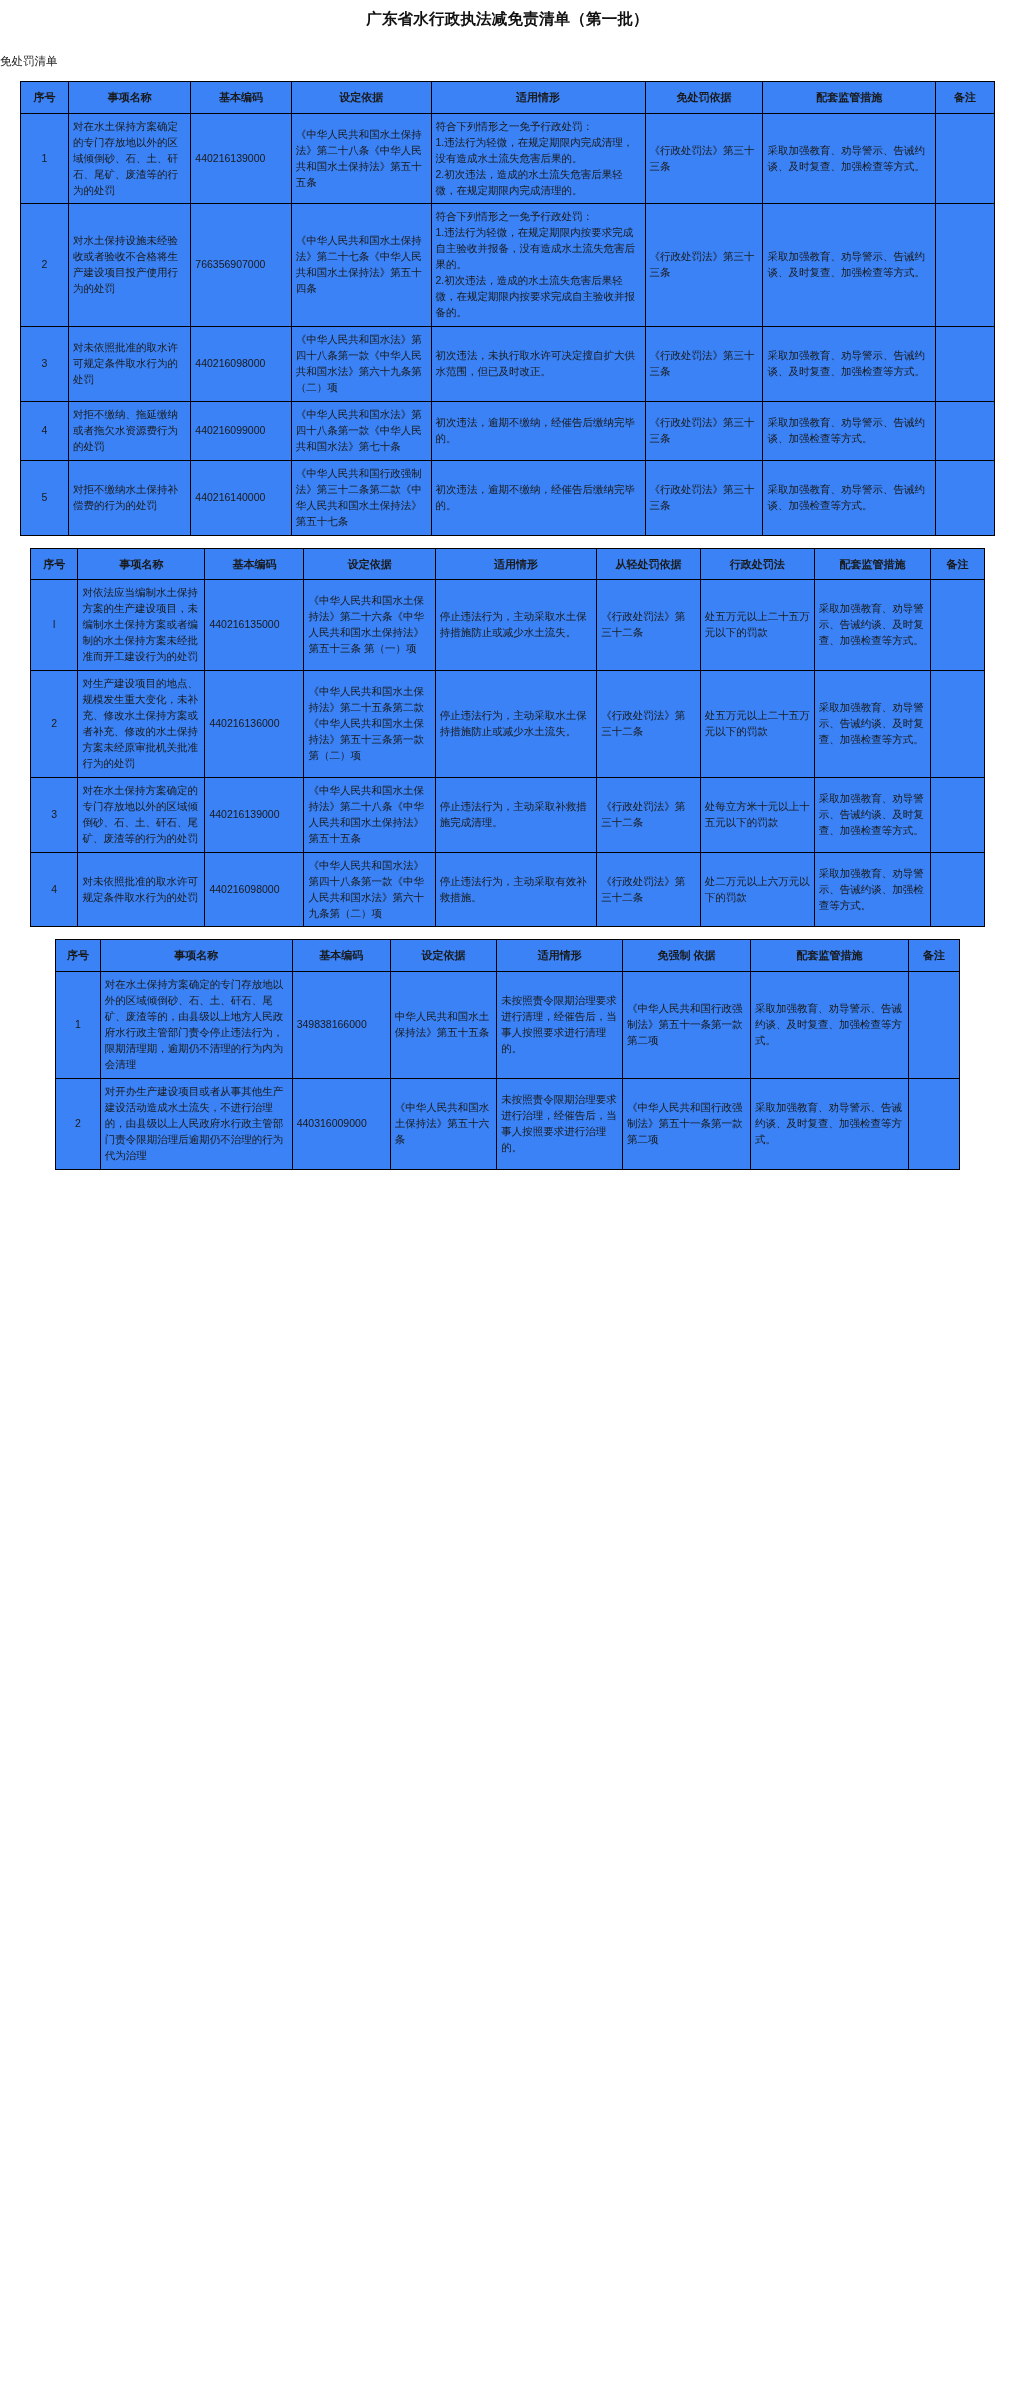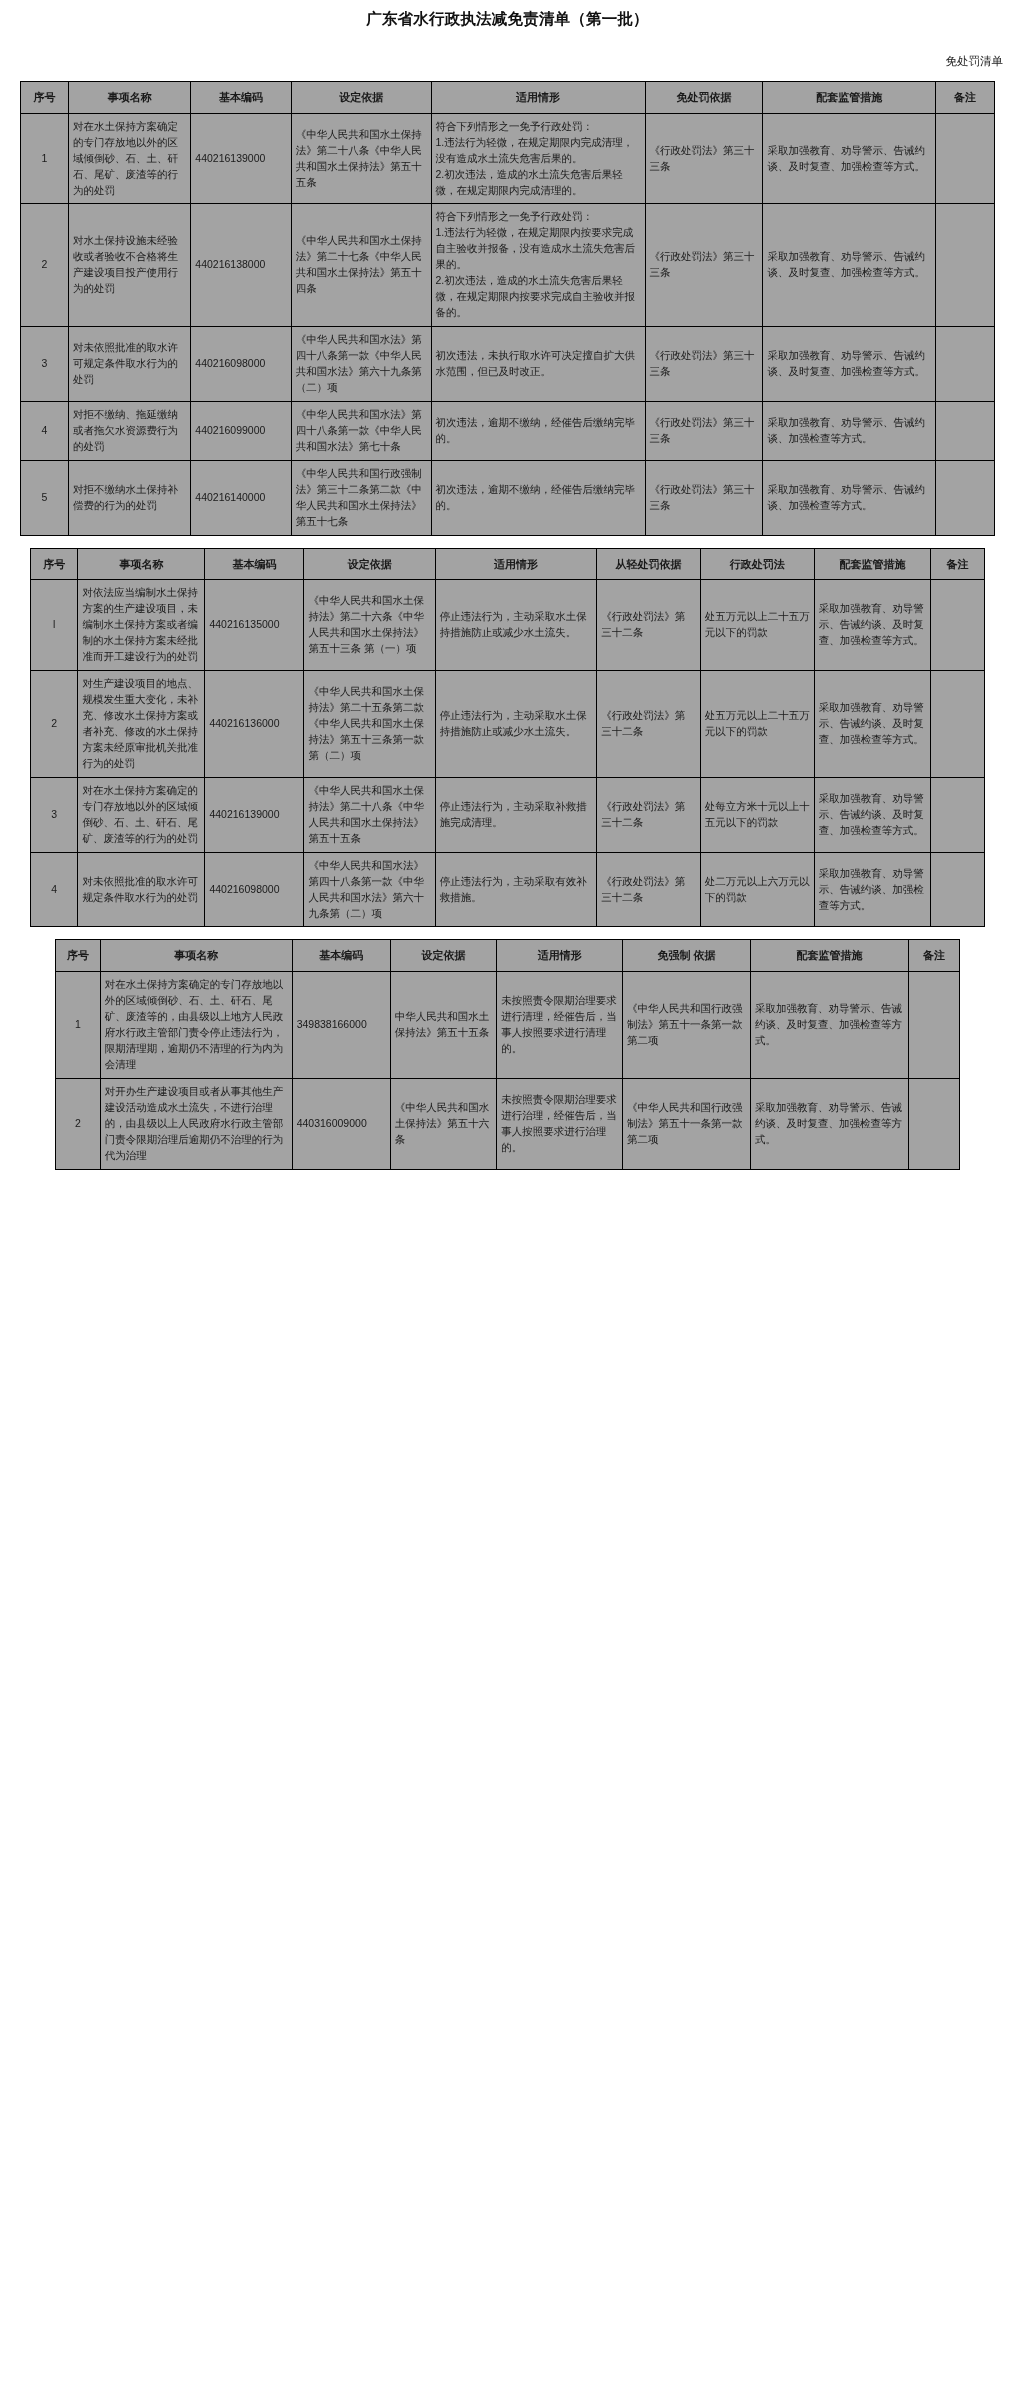--- a/index.html
+++ b/index.html
@@ -20,30 +20,30 @@
   }
   .doc-title {
     text-align: center;
     font-size: 15.5px;
     font-weight: bold;
     color: #111;
     padding: 9px 0 0 0;
     letter-spacing: 0.2px;
   }
   .section-caption {
-    text-align: right;
+    text-align: left;
     font-size: 11.5px;
     color: #222;
     margin: 24px 12px 9px 0;
   }
   table.reg {
     border-collapse: collapse;
     table-layout: fixed;
     margin: 12px auto;
-    background: #a3a3a3;
+    background: #3b82f6;
   }
   table.reg th, table.reg td {
     border: 1px solid #000;
     vertical-align: middle;
     padding: 5px 4px;
     font-size: 10.5px;
     line-height: 1.52;
     word-break: break-all;
     overflow-wrap: anywhere;
   }
@@ -135,21 +135,21 @@
         <td class="l sit-body">符合下列情形之一免予行政处罚：
 1.违法行为轻微，在规定期限内完成清理，没有造成水土流失危害后果的。
 2.初次违法，造成的水土流失危害后果轻微，在规定期限内完成清理的。</td>
         <td class="c">《行政处罚法》第三十三条</td>
         <td class="l">采取加强教育、劝导警示、告诫约谈、及时复查、加强检查等方式。</td>
         <td class="c"></td>
       </tr>
       <tr>
         <td class="idx">2</td>
         <td class="l">对水土保持设施未经验收或者验收不合格将生产建设项目投产使用行为的处罚</td>
-        <td class="l">440216138000</td>
+        <td class="l">766356907000</td>
         <td class="c">《中华人民共和国水土保持法》第二十七条《中华人民共和国水土保持法》第五十四条</td>
         <td class="l sit-body">符合下列情形之一免予行政处罚：
 1.违法行为轻微，在规定期限内按要求完成自主验收并报备，没有造成水土流失危害后果的。
 2.初次违法，造成的水土流失危害后果轻微，在规定期限内按要求完成自主验收并报备的。</td>
         <td class="c">《行政处罚法》第三十三条</td>
         <td class="l">采取加强教育、劝导警示、告诫约谈、及时复查、加强检查等方式。</td>
         <td class="c"></td>
       </tr>
       <tr>
         <td class="idx">3</td>

